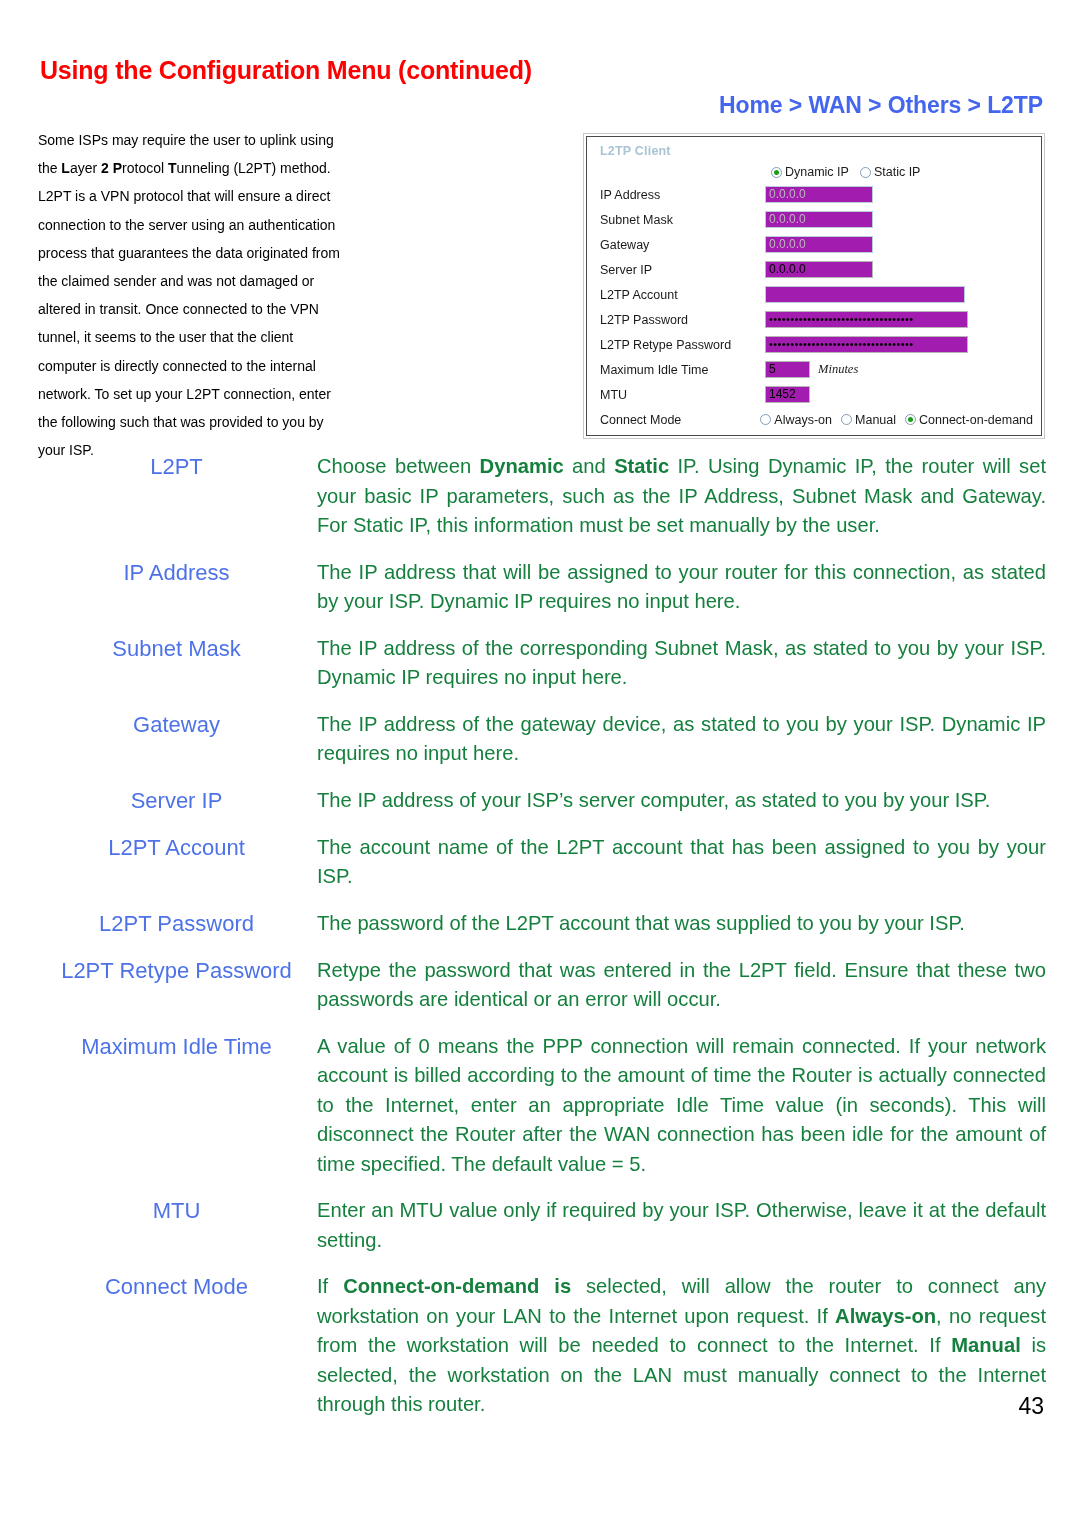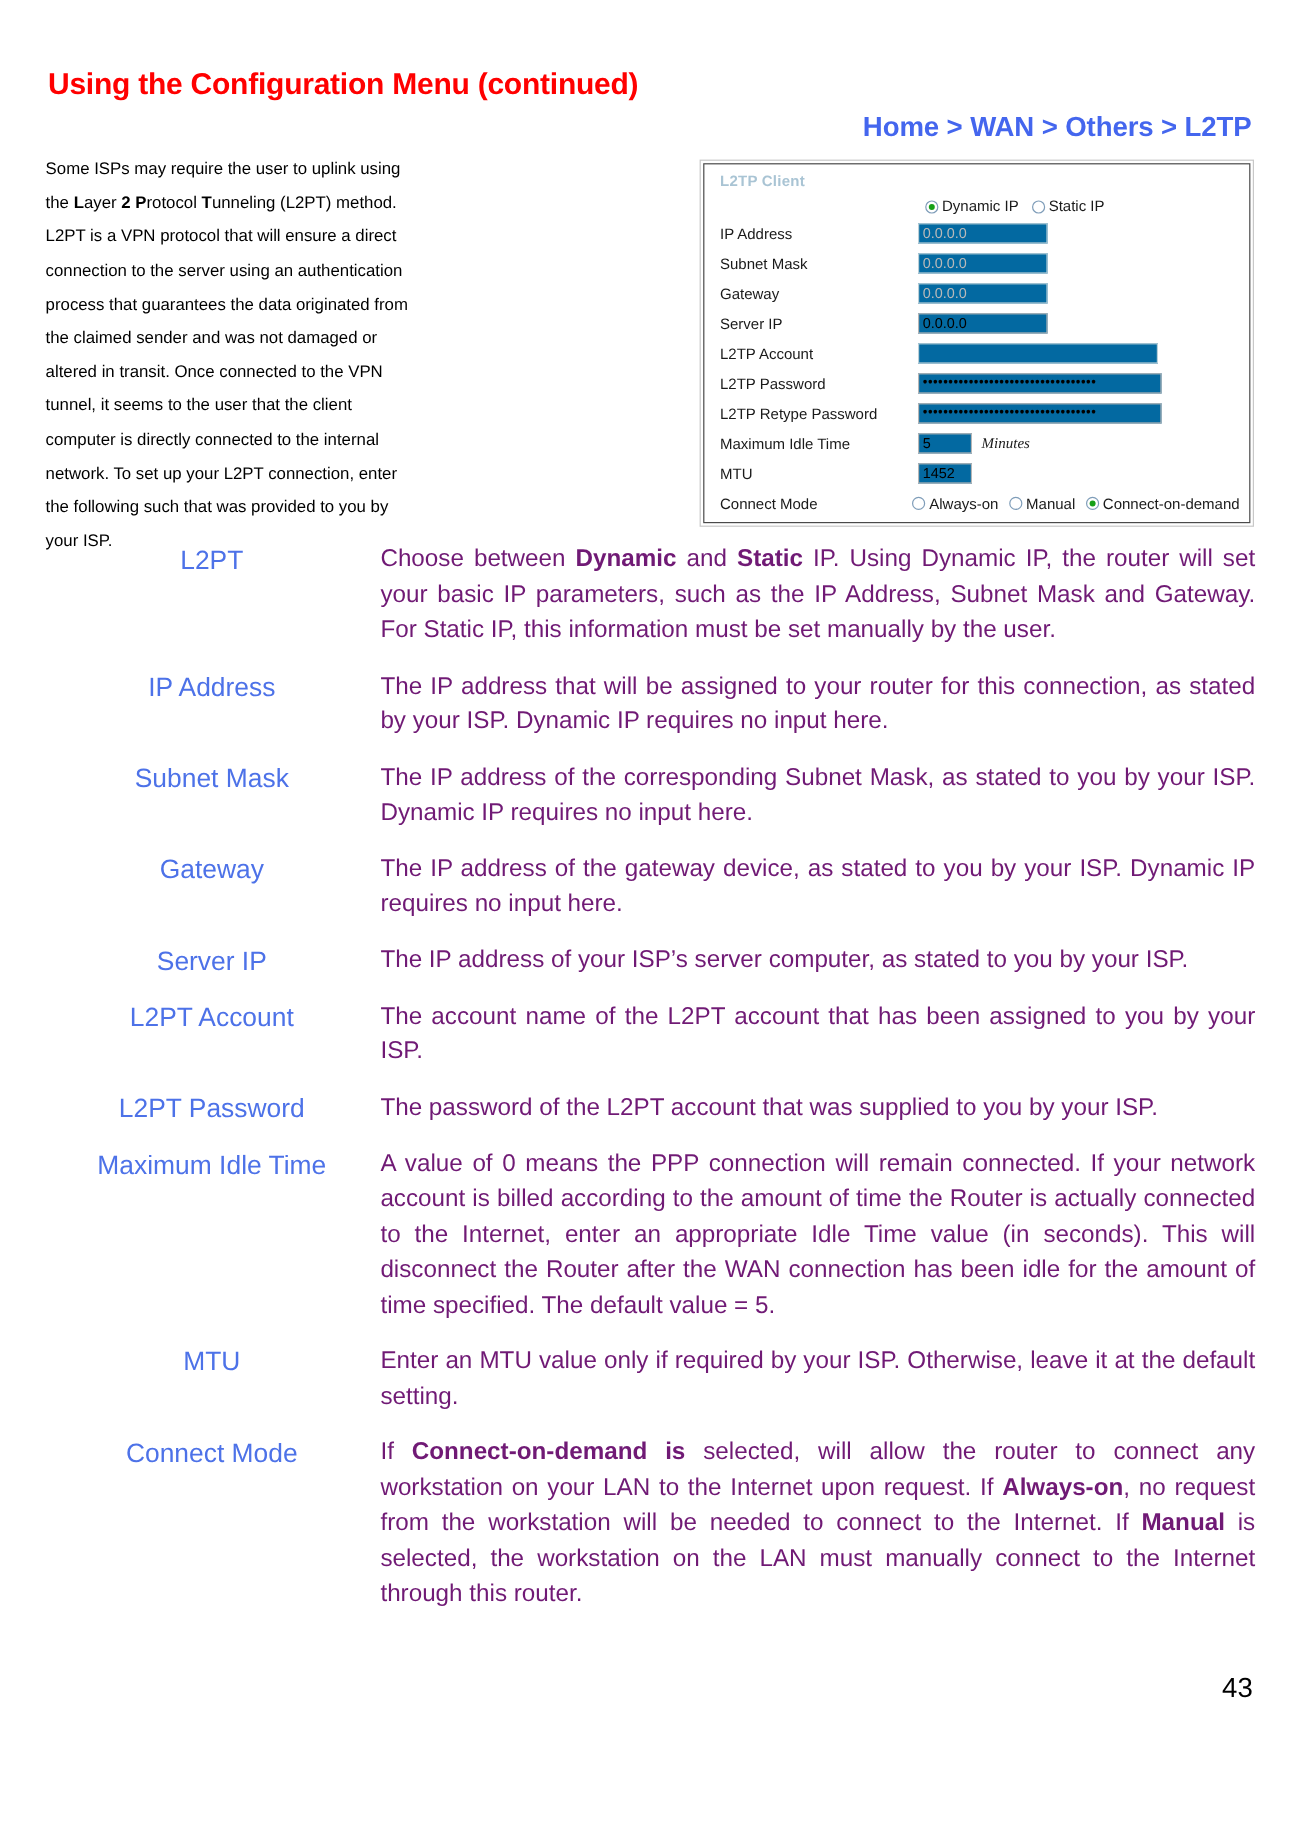--- a/index.html
+++ b/index.html
@@ -101,21 +101,21 @@
     width: 170px;
     font-size: 12.5px;
     color: #1a1a1a;
     padding-left: 5px;
     white-space: nowrap;
   }
   .fctl { display: flex; align-items: center; gap: 8px; }
   .inp {
     height: 17px;
     border: 1px solid #b6b6b6;
-    background: #0369a1;
+    background: #a21caf;
     font-size: 12px;
     line-height: 15px;
     padding: 0 3px;
     font-family: "Liberation Sans", sans-serif;
     color: #000;
     display: flex;
     align-items: center;
   }
   .inp.w-ip     { width: 108px; }
   .inp.w-acct   { width: 200px; border-color: #b9cfd8; }
@@ -171,21 +171,21 @@
     font-size: 22px;
     color: #4d72e8;
     line-height: 30px;
     white-space: nowrap;
     text-align: center;
   }
   .defdesc {
     flex: 1;
     font-size: 20.2px;
     line-height: 29.5px;
-    color: #701a75;
+    color: #15803d;
     text-align: justify;
   }
   .defdesc b { font-weight: bold; }
 
   
   .pagenum {
     position: absolute;
     left: 0;
     top: 1393px;
     width: 1044px;
@@ -345,20 +345,24 @@
       </div>
       <div class="defrow">
         <div class="defterm">L2PT Account</div>
         <div class="defdesc"><span>The account name of the L2PT account that has been assigned to you by your ISP.</span></div>
       </div>
       <div class="defrow">
         <div class="defterm">L2PT Password</div>
         <div class="defdesc"><span>The password of the L2PT account that was supplied to you by your ISP.</span></div>
       </div>
       <div class="defrow">
+        <div class="defterm">L2PT Retype Password</div>
+        <div class="defdesc"><span>Retype the password that was entered in the L2PT field. Ensure that these two passwords are identical or an error will occur.</span></div>
+      </div>
+      <div class="defrow">
         <div class="defterm">Maximum Idle Time</div>
         <div class="defdesc"><span>A value of 0 means the PPP connection will remain connected. If your network account is billed according to the amount of time the Router is actually connected to the Internet, enter an appropriate Idle Time value (in seconds). This will disconnect the Router after the WAN connection has been idle for the amount of time specified. The default value = 5.</span></div>
       </div>
       <div class="defrow">
         <div class="defterm">MTU</div>
         <div class="defdesc"><span>Enter an MTU value only if required by your ISP. Otherwise, leave it at the default setting.</span></div>
       </div>
       <div class="defrow">
         <div class="defterm">Connect Mode</div>
         <div class="defdesc"><span>If </span><b>Connect-on-demand is</b><span> selected, will allow the router to connect any workstation on your LAN to the Internet upon request. If </span><b>Always-on</b><span>, no request from the workstation will be needed to connect to the Internet. If </span><b>Manual</b><span> is selected, the workstation on the LAN must manually connect to the Internet through this router.</span></div>

